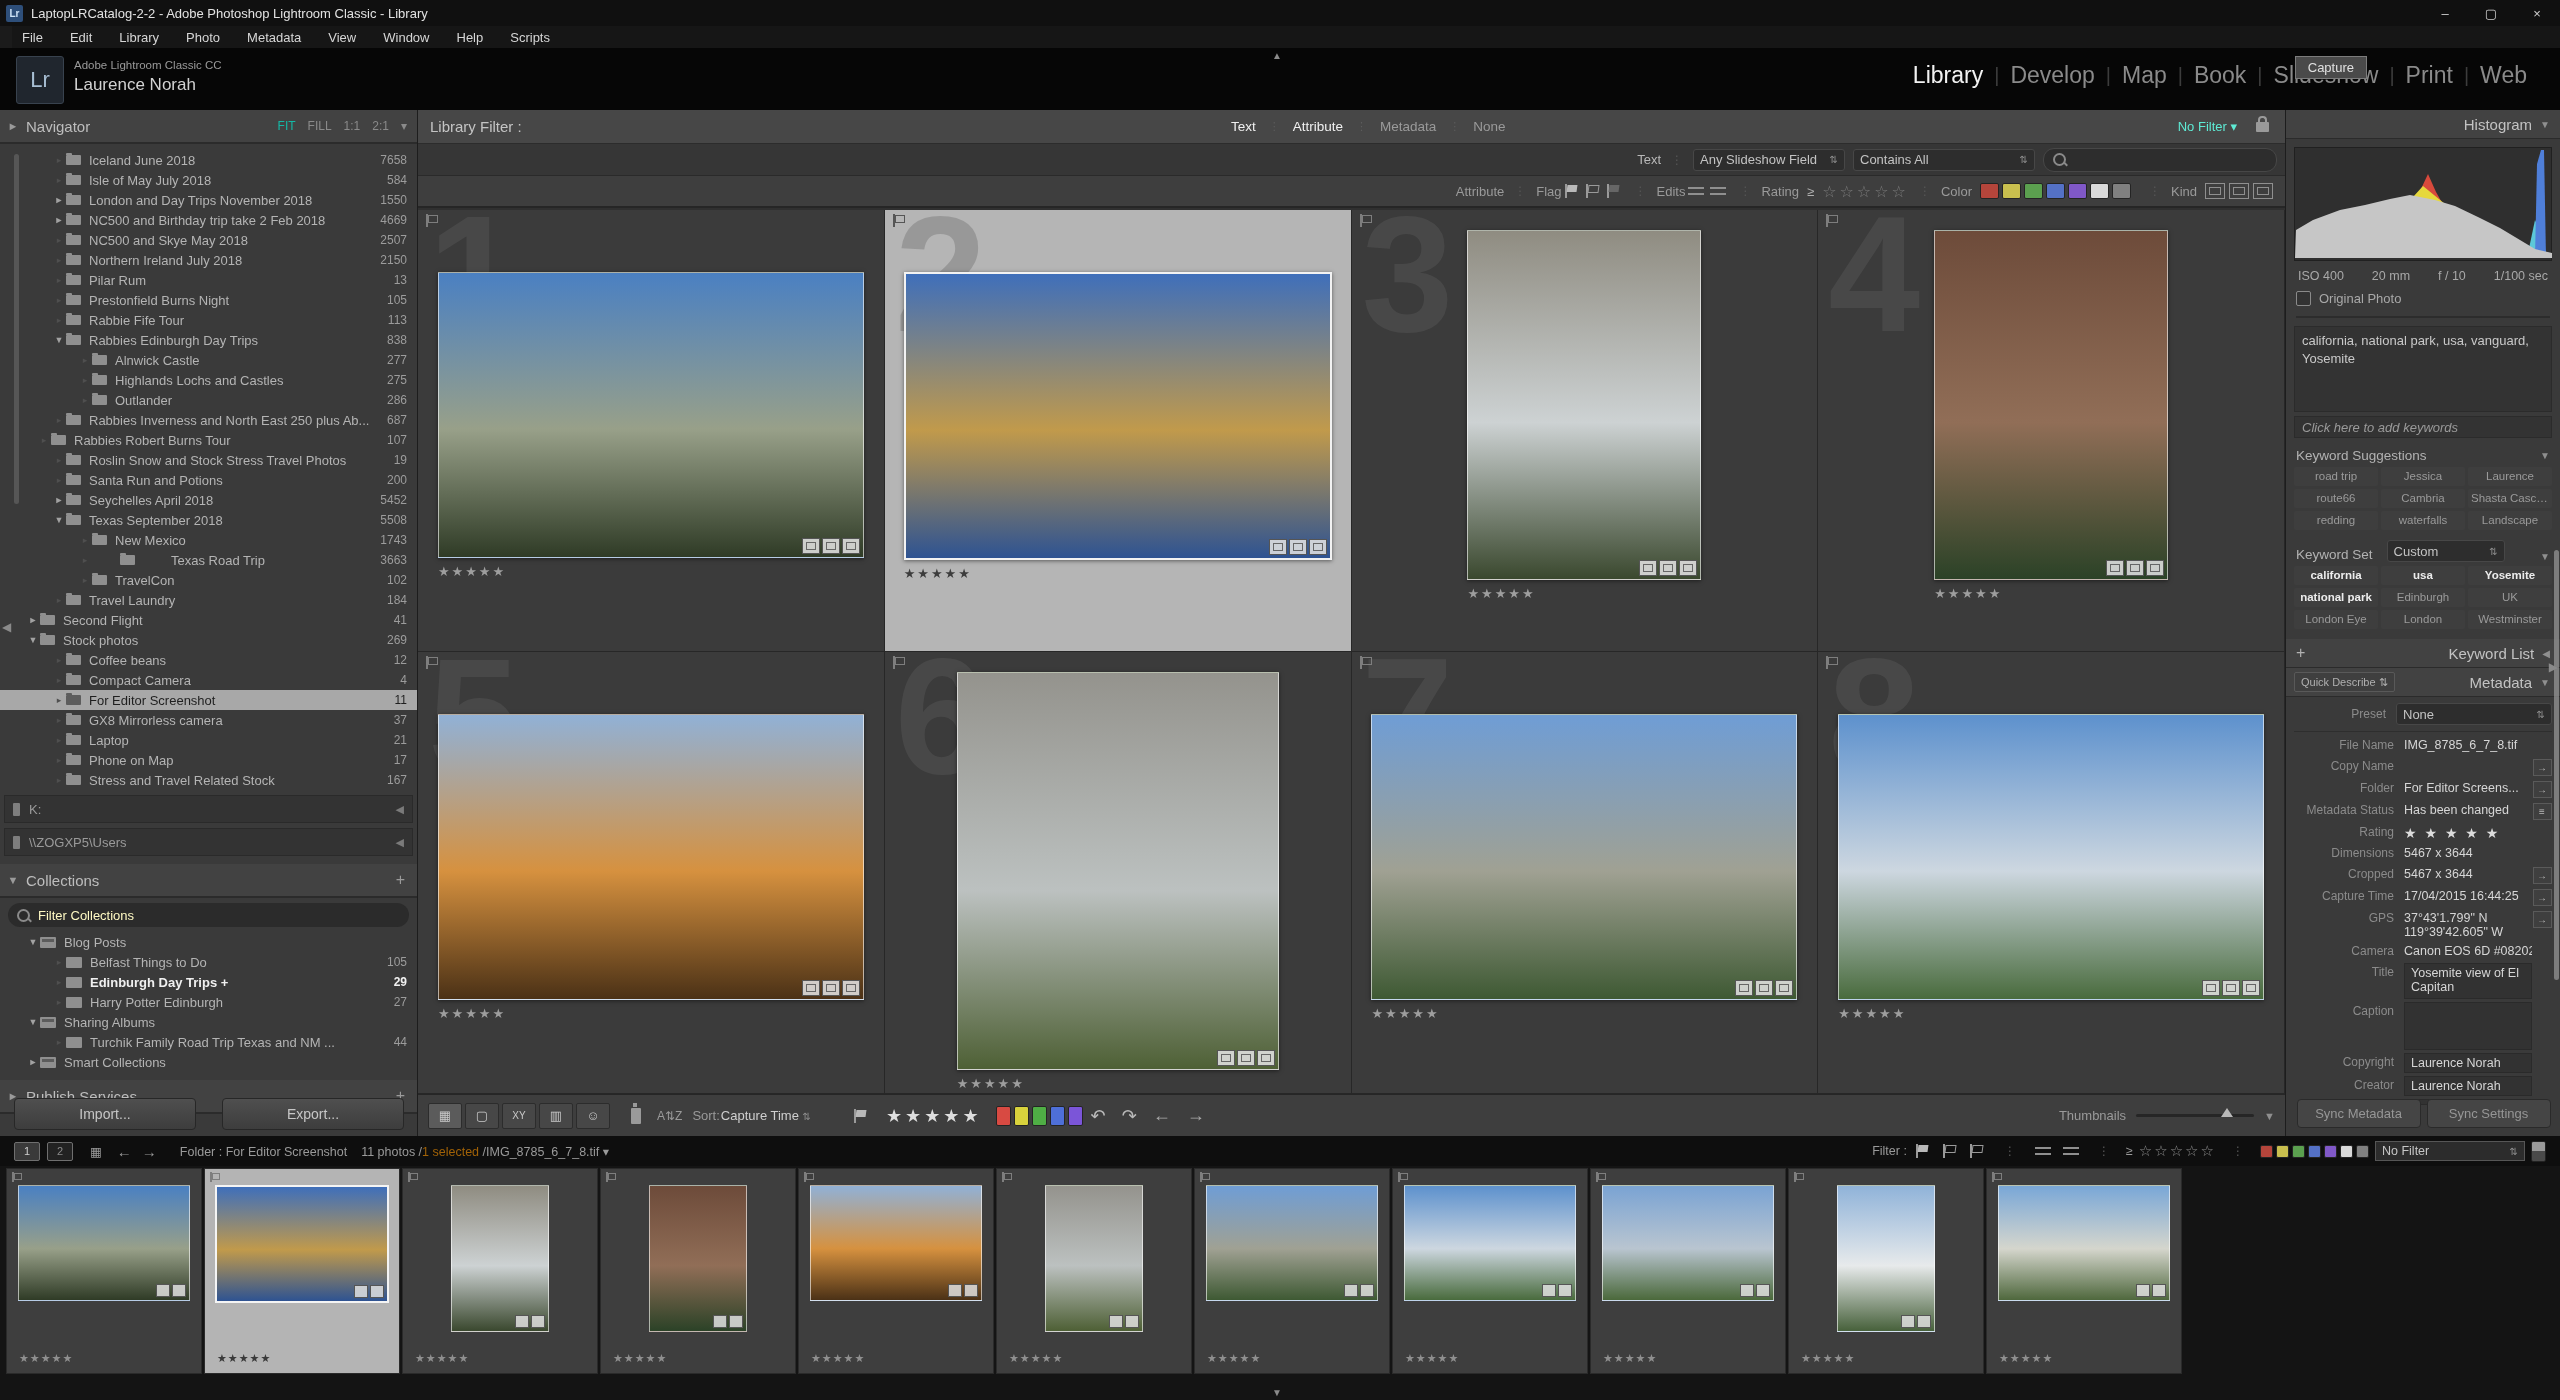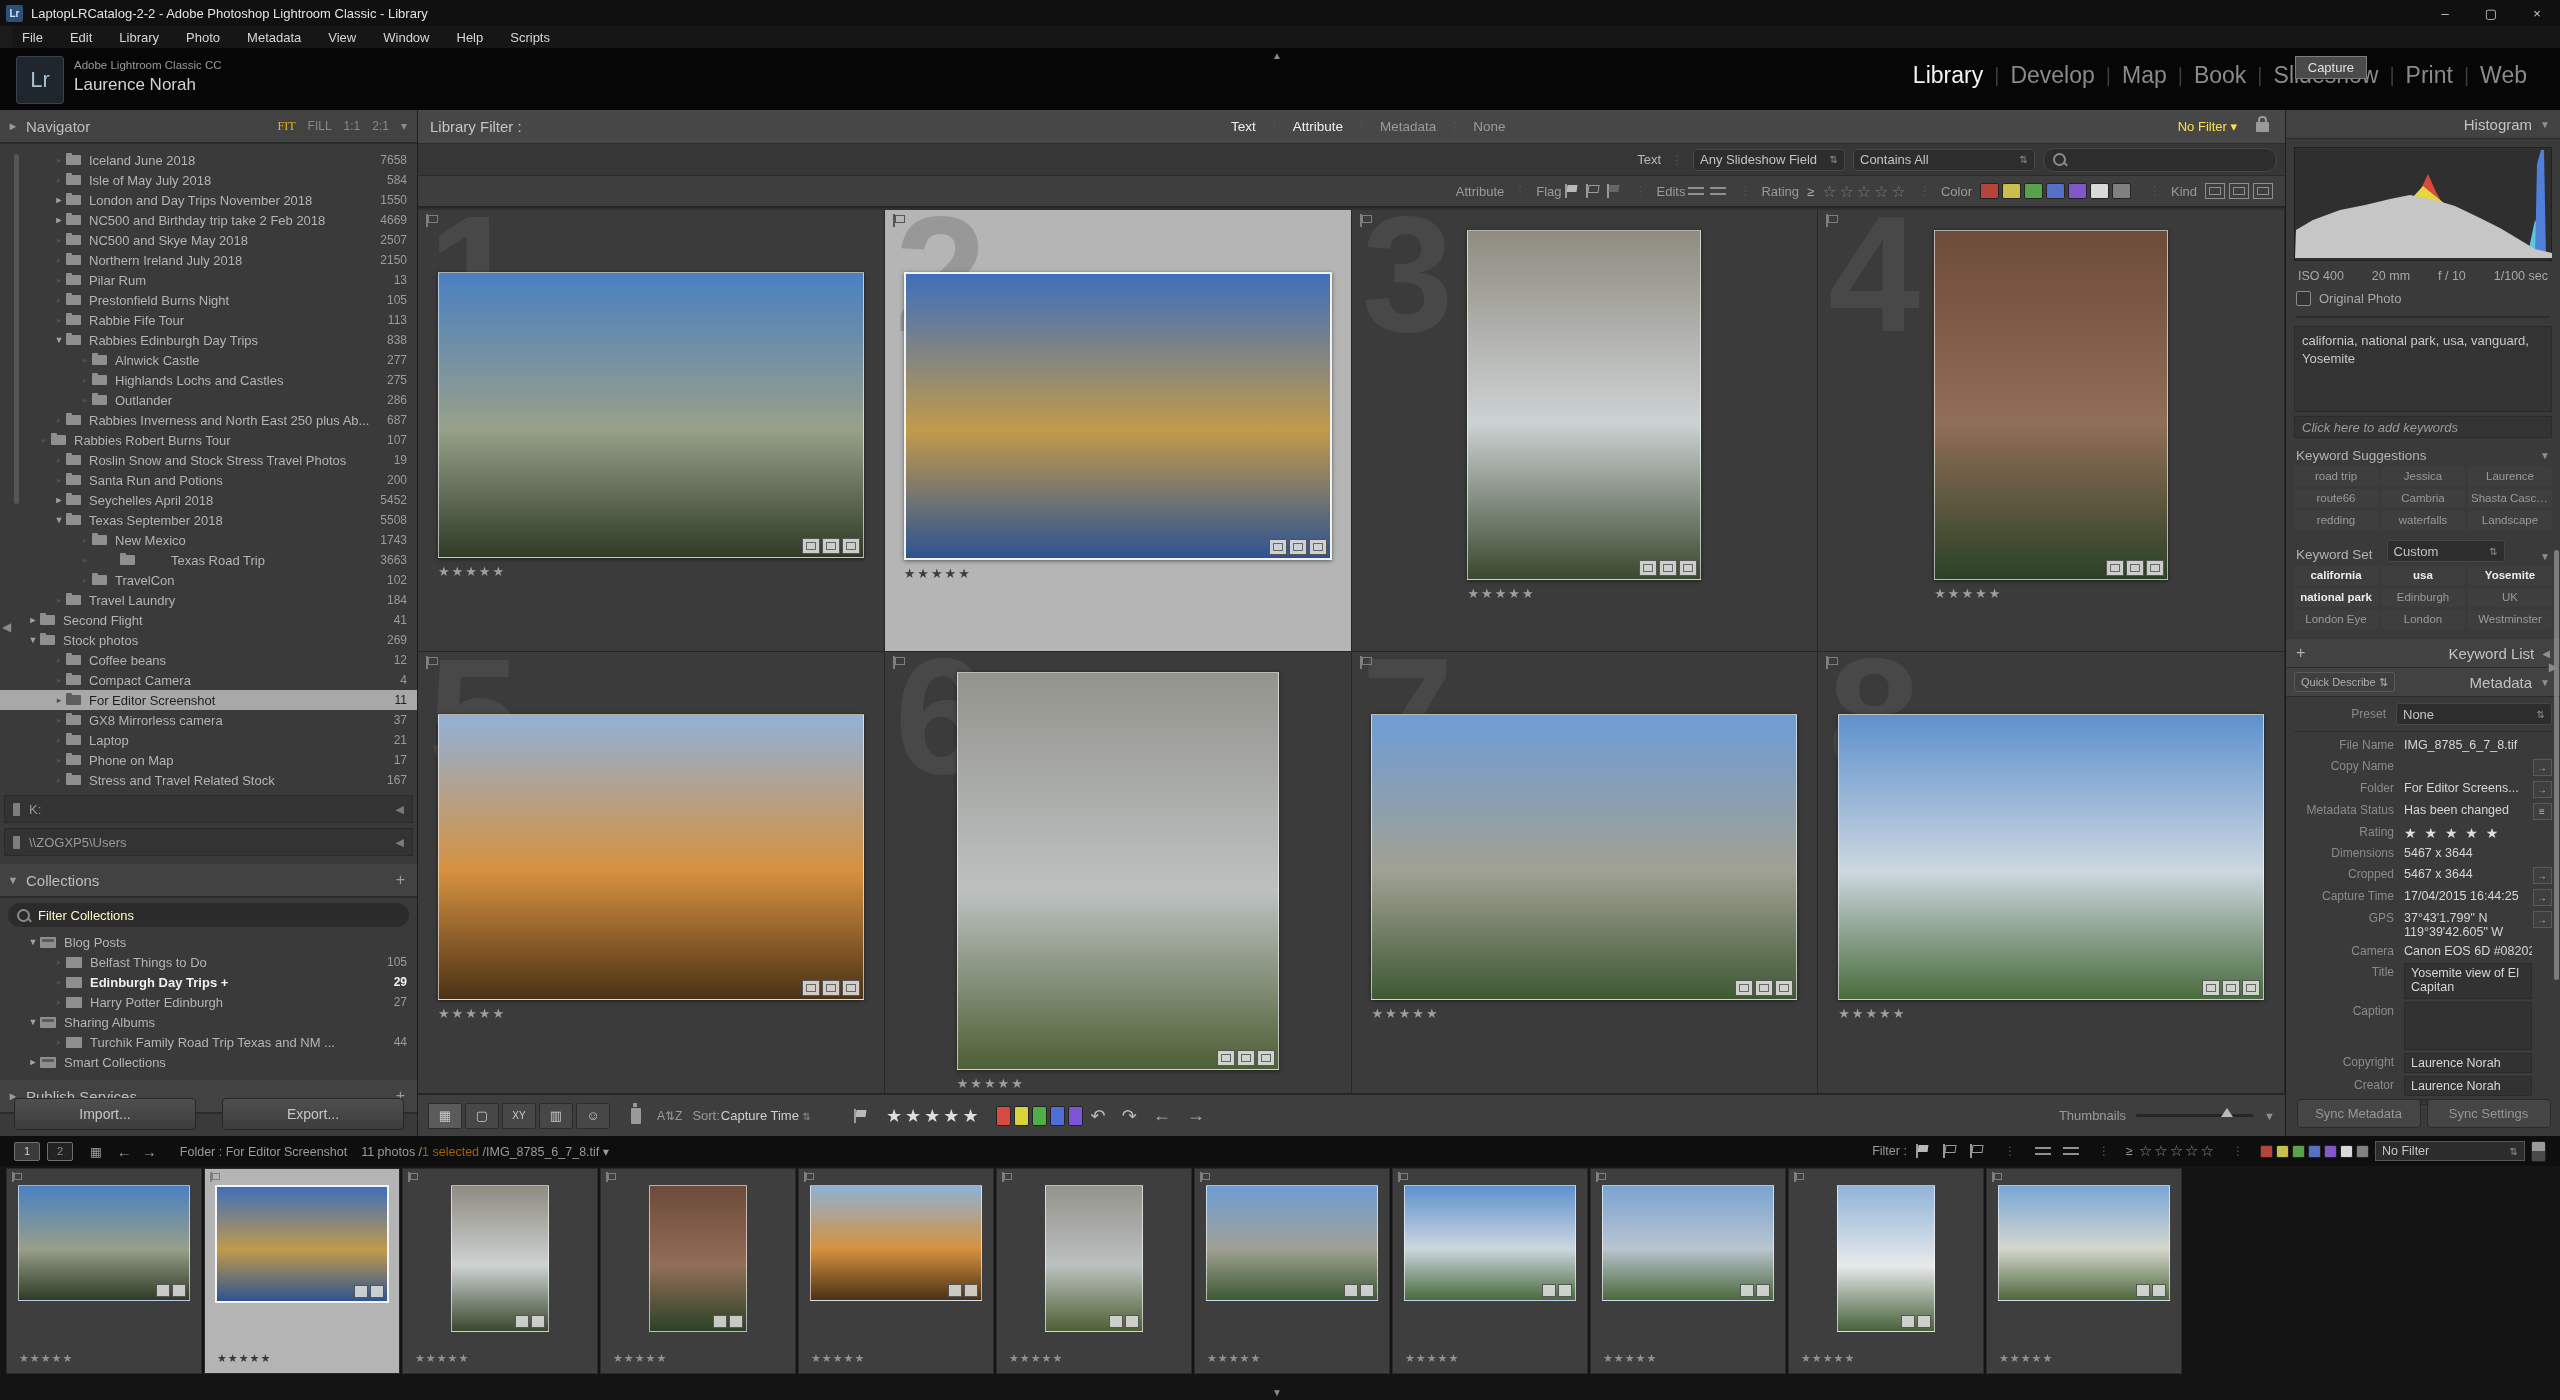--- a/index.html
+++ b/index.html
@@ -30,21 +30,21 @@
   .edge-arrow{position:absolute;color:#8a8a8a;font-size:12px;}
   
   #main{position:absolute;left:0;top:110px;width:2560px;height:1026px;}
   #leftpanel{position:absolute;left:0;top:0;width:418px;height:1026px;background:#3a3a3a;border-right:1px solid #1d1d1d;box-sizing:border-box;}
   #rightpanel{position:absolute;left:2285px;top:0;width:275px;height:1026px;background:#3a3a3a;border-left:1px solid #1d1d1d;box-sizing:border-box;}
   #center{position:absolute;left:418px;top:0;width:1867px;height:1026px;background:#303030;}
   
   .phead{height:32px;display:flex;align-items:center;background:#424242;border-bottom:2px solid #2b2b2b;font-size:15px;color:#bdbdbd;}
   .phead .tri{width:26px;text-align:center;color:#9a9a9a;font-size:11px;}
   #nav-opts{margin-left:auto;margin-right:10px;font-size:12px;color:#8a8a8a;display:flex;gap:12px;align-items:center;}
-  #nav-opts .on{color:#eab308;font-family:Liberation Serif, serif;}
+  #nav-opts .on{color:#14b8a6;}
   #lp-scroll{position:absolute;left:14px;top:44px;width:5px;height:350px;background:#6e6e6e;border-radius:3px;opacity:.55;}
   #folder-list{margin-top:6px;}
   .frow{height:20px;display:flex;align-items:center;font-size:13px;color:#b4b4b4;}
   .frow .arr{width:14px;text-align:center;font-size:9px;color:#4f4f4f;flex:none;}
   .frow .arr.on{color:#a2a2a2;}
   .fic{flex:none;width:15px;height:10px;background:#8f8f8f;border-radius:1px;position:relative;margin-right:8px;}
   .fic::before{content:"";position:absolute;left:0;top:-2px;width:6px;height:2px;background:#8f8f8f;border-radius:1px 1px 0 0;}
   .frow .lbl{flex:1;white-space:nowrap;overflow:hidden;text-overflow:ellipsis;}
   .frow .cnt{margin-left:6px;margin-right:10px;font-size:12px;color:#9c9c9c;}
   .frow.sel{background:#a8a8a8;color:#1f1f1f;}
@@ -65,21 +65,21 @@
   #import-row{position:absolute;left:0;bottom:6px;width:418px;display:flex;justify-content:space-between;padding:0 14px;box-sizing:border-box;}
   .big-btn{width:180px;height:30px;background:linear-gradient(#4f4f4f,#3d3d3d);border:1px solid #272727;border-radius:4px;
     color:#c6c6c6;font-size:14px;display:flex;align-items:center;justify-content:center;}
   
   #filter-head{position:absolute;left:0;top:0;width:1867px;height:34px;background:#474747;border-bottom:1px solid #2c2c2c;box-sizing:border-box;}
   #lf-title{position:absolute;left:12px;top:8px;font-size:15px;color:#c4c4c4;}
   #lf-tabs{position:absolute;left:800px;top:9px;display:flex;align-items:center;font-size:13.5px;color:#9a9a9a;gap:0;}
   #lf-tabs .tab{padding:0 13px;}
   #lf-tabs .tab.active{color:#f0f0f0;}
   #lf-tabs .tsep{color:#5c5c5c;font-size:11px;}
-  #lf-nofilter{position:absolute;right:48px;top:9px;font-size:13px;color:#fde047;}
+  #lf-nofilter{position:absolute;right:48px;top:9px;font-size:13px;color:#5eead4;}
   .lock{position:absolute;right:16px;top:12px;width:13px;height:10px;background:#9a9a9a;border-radius:1px;}
   .lock::before{content:"";position:absolute;left:2px;top:-6px;width:5px;height:5px;border:2px solid #9a9a9a;border-bottom:none;border-radius:4px 4px 0 0;}
   #text-row{position:absolute;left:0;top:34px;width:1867px;height:32px;background:#363636;border-bottom:1px solid #2a2a2a;
     display:flex;align-items:center;justify-content:flex-end;box-sizing:border-box;font-size:13px;color:#b9b9b9;}
   .dd{height:22px;background:#2d2d2d;border:1px solid #474747;border-radius:3px;display:flex;align-items:center;
     color:#c3c3c3;font-size:13px;padding:0 6px;box-sizing:border-box;}
   .spin{margin-left:auto;padding-left:8px;color:#8f8f8f;font-size:10px;}
   .vsep{color:#565656;margin:0 10px;font-size:12px;}
   #search-box{width:232px;height:22px;background:#2d2d2d;border:1px solid #474747;border-radius:11px;display:flex;align-items:center;margin-right:8px;}
   #attr-row{position:absolute;left:0;top:66px;width:1867px;height:32px;background:#3e3e3e;border-bottom:2px solid #262626;

